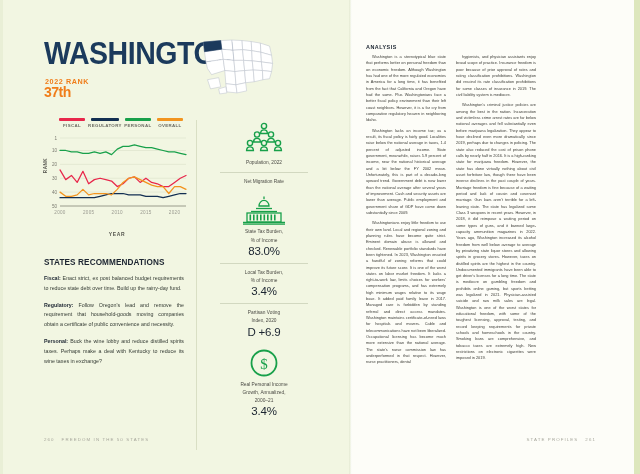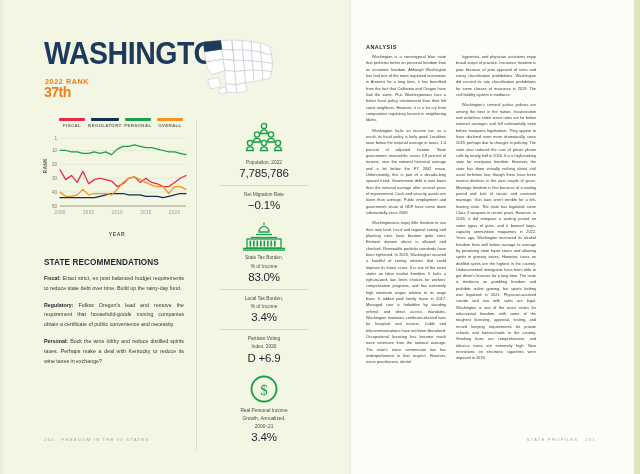--- a/index.html
+++ b/index.html
@@ -177,21 +177,21 @@
         <polyline points="14.00,65.67 19.73,65.67 25.45,65.67 31.18,65.67 36.91,65.67 42.64,65.67 48.36,65.67 54.09,64.29 59.82,62.90 65.55,61.51 71.27,61.51 77.00,61.51 82.73,62.90 88.45,62.90 94.18,62.90 99.91,64.29 105.64,64.29 111.36,64.29 117.09,65.67 122.82,64.29 128.55,62.90 134.27,61.51 140.00,61.51" fill="none" stroke="#132f52" stroke-width="1.25" stroke-linejoin="round" stroke-linecap="round"></polyline>
         <polyline points="14.00,18.49 19.73,18.49 25.45,19.88 31.18,19.88 36.91,21.27 42.64,21.27 48.36,19.88 54.09,21.27 59.82,19.88 65.55,22.65 71.27,17.10 77.00,14.33 82.73,14.33 88.45,12.94 94.18,14.33 99.91,15.71 105.64,15.71 111.36,17.10 117.09,18.49 122.82,19.88 128.55,19.88 134.27,21.27 140.00,22.65" fill="none" stroke="#18a04a" stroke-width="1.25" stroke-linejoin="round" stroke-linecap="round"></polyline>
         <polyline points="14.00,60.12 19.73,64.29 25.45,64.29 31.18,62.90 36.91,57.35 42.64,62.90 48.36,61.51 54.09,61.51 59.82,61.51 65.55,62.90 71.27,57.35 77.00,50.41 82.73,46.24 88.45,44.86 94.18,47.63 99.91,50.41 105.64,53.18 111.36,54.57 117.09,54.57 122.82,61.51 128.55,54.57 134.27,54.57 140.00,57.35" fill="none" stroke="#f2941f" stroke-width="1.25" stroke-linejoin="round" stroke-linecap="round"></polyline>
       </svg>
   </div>
   <div class="xlabel">YEAR</div>
 
   <div class="vdivider"></div>
 
   <div class="policy">
-    <h3>STATE RECOMMENDATIONS</h3>
+    <h3>STATES RECOMMENDATIONS</h3>
     <p><b>Fiscal:</b><span> Enact strict, ex post balanced budget requirements to reduce state debt over time. Build up the rainy-day fund.</span></p>
     <p><b>Regulatory:</b><span> Follow Oregon's lead and remove the requirement that household-goods moving companies obtain a certificate of public convenience and necessity.</span></p>
     <p><b>Personal:</b><span> Buck the wine lobby and reduce distilled spirits taxes. Perhaps make a deal with Kentucky to reduce its wine taxes in exchange?</span></p>
   </div>
 
   <div class="stats">
 
     <div class="stat-block">
       <svg class="stat-icon" width="42" height="34" viewBox="0 0 42 34">
         <g fill="none" stroke="#18a04a" stroke-width="1.4">
@@ -203,28 +203,26 @@
           <path d="M24.6 20c0-2 1.5-3.6 3.4-3.6s3.4 1.6 3.4 3.6z"></path>
           <circle cx="7" cy="21" r="2.6"></circle>
           <path d="M3.6 28.5c0-2 1.5-3.6 3.4-3.6s3.4 1.6 3.4 3.6z"></path>
           <circle cx="21" cy="21" r="2.6"></circle>
           <path d="M17.6 28.5c0-2 1.5-3.6 3.4-3.6s3.4 1.6 3.4 3.6z"></path>
           <circle cx="35" cy="21" r="2.6"></circle>
           <path d="M31.6 28.5c0-2 1.5-3.6 3.4-3.6s3.4 1.6 3.4 3.6z"></path>
         </g>
       </svg>
       <div class="stat-label">Population, 2022</div>
-      <div class="stat-value">7,785,786</div>
     </div>
 
     <div class="stat-rule"></div>
 
     <div class="stat-block">
       <div class="stat-label">Net Migration Rate</div>
-      <div class="stat-value">−0.1%</div>
     </div>
 
     <div style="height:8px"></div>
 
     <div class="stat-block">
       <svg class="stat-icon" width="46" height="30" viewBox="0 0 46 30">
         <g fill="none" stroke="#18a04a" stroke-width="1.3">
           <path d="M23 1.5 L23 4"></path>
           <path d="M18 11c0-3 2.2-5.6 5-5.6s5 2.6 5 5.6z"></path>
           <path d="M15 13.5 L31 13.5"></path>

